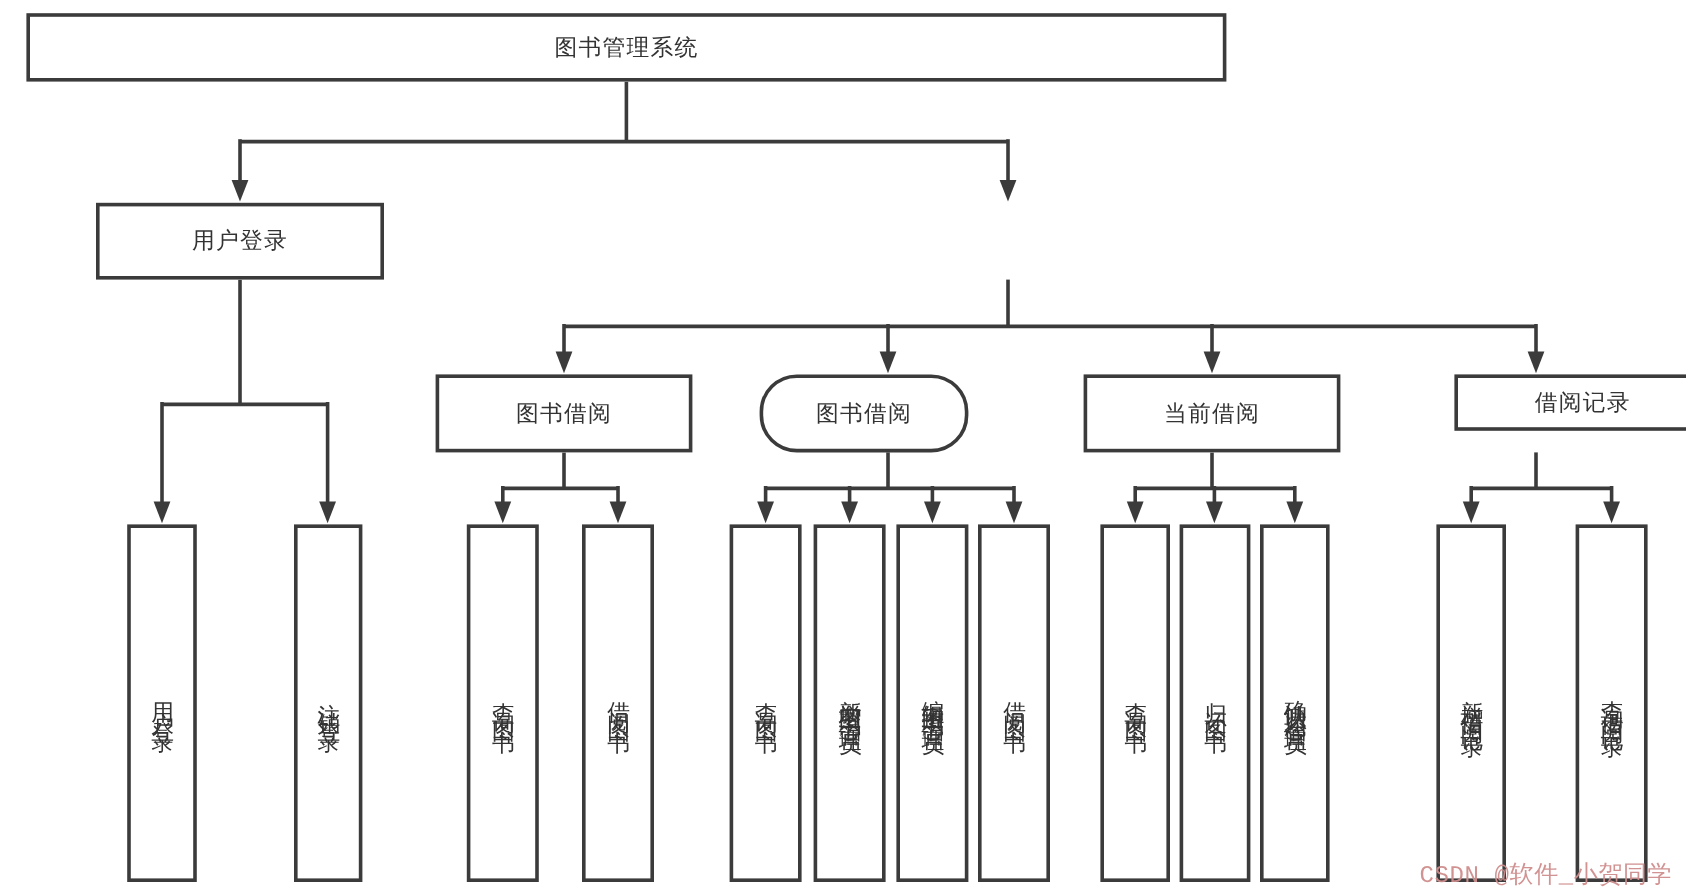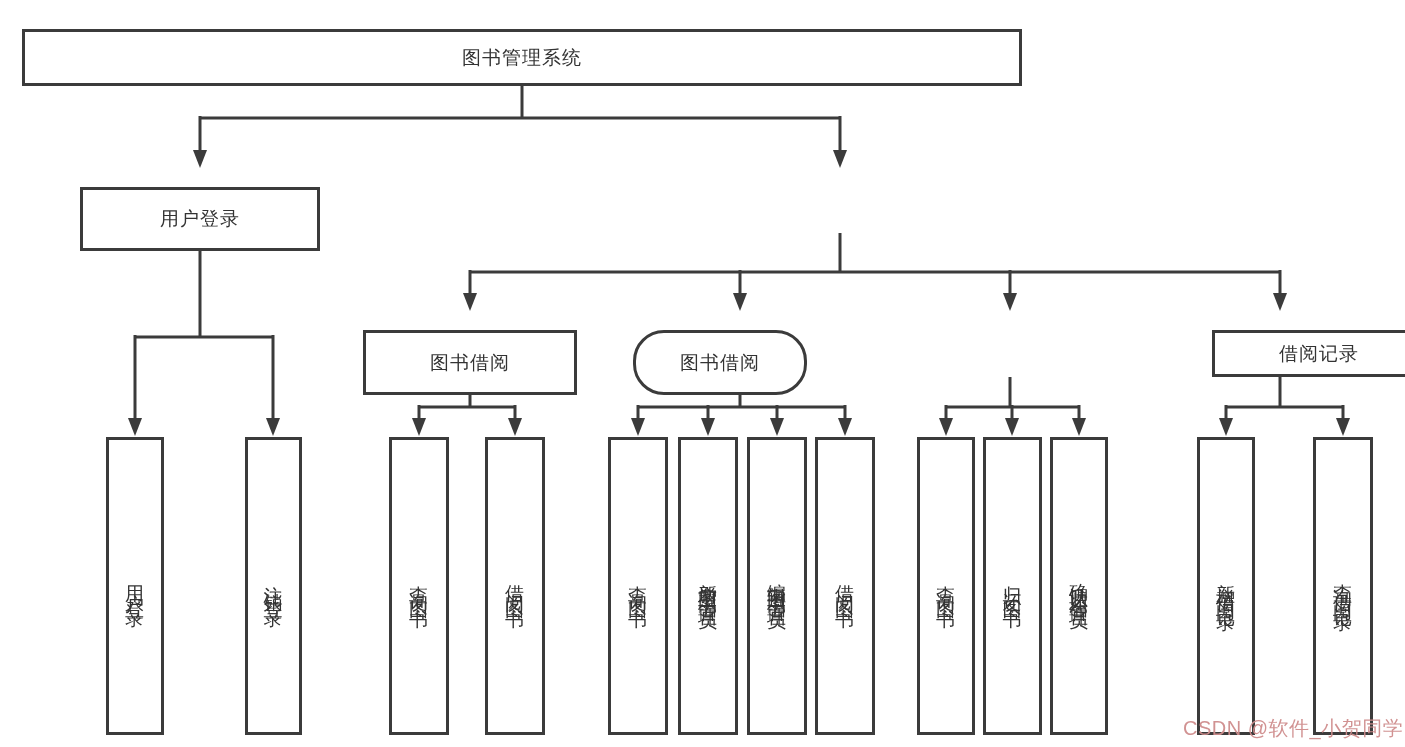--- a/index.html
+++ b/index.html
@@ -22,21 +22,20 @@
     box-sizing: border-box;
     border: 3px solid #3b3b3b;
     background: #ffffff;
     color: #333333;
     display: flex;
     align-items: center;
     justify-content: center;
     font-size: 19px;
     letter-spacing: 1px;
     text-align: center;
-    margin-top: 18px;
   }
   .vnode {
     position: absolute;
     box-sizing: border-box;
     border: 3px solid #3b3b3b;
     background: #ffffff;
     color: #333333;
     display: flex;
     align-items: center;
     justify-content: center;
@@ -49,20 +48,21 @@
   .watermark {
     position: absolute;
     left: 1183px;
     top: 715px;
     font-size: 20px;
     color: #cf8d8d;
     opacity: 0.95;
     white-space: nowrap;
     z-index: 5;
     letter-spacing: 0.5px;
+    font-family: Liberation Mono, monospace;
   }
 </style>
 </head>
 <body>
 
 <div class="canvas">
 
   <svg class="connectors" viewBox="0 0 1405 747" xmlns="http://www.w3.org/2000/svg">
     <g stroke="#3b3b3b" stroke-width="3" fill="none">
 
@@ -135,20 +135,21 @@
       <polygon points="1336,418 1350,418 1343,436"></polygon>
     </g>
   </svg>
 
   <div class="node" style="left:22px; top:11px; width:1000px; height:57px;">图书管理系统</div>
 
   <div class="node" style="left:80px; top:169px; width:240px; height:64px;">用户登录</div>
 
   <div class="node" style="left:363px; top:312px; width:214px; height:65px;">图书借阅</div>
   <div class="node" style="left:633px; top:312px; width:174px; height:65px;border-radius:31px;">图书借阅</div>
+  <div class="node" style="left:903px; top:312px; width:214px; height:65px;">当前借阅</div>
   <div class="node" style="left:1212px; top:312px; width:214px; height:47px;">借阅记录</div>
 
   <div class="vnode" style="left:106px; top:437px; width:58px; height:298px;">用户登录</div>
   <div class="vnode" style="left:245px; top:437px; width:57px; height:298px;">注销登录</div>
 
   <div class="vnode" style="left:389px; top:437px; width:60px; height:298px;">查询图书</div>
   <div class="vnode" style="left:485px; top:437px; width:60px; height:298px;">借阅图书</div>
 
   <div class="vnode" style="left:608px; top:437px; width:60px; height:298px;">查询图书</div>
   <div class="vnode" style="left:678px; top:437px; width:60px; height:298px; letter-spacing:4px;">新增图书（管理员）</div>

